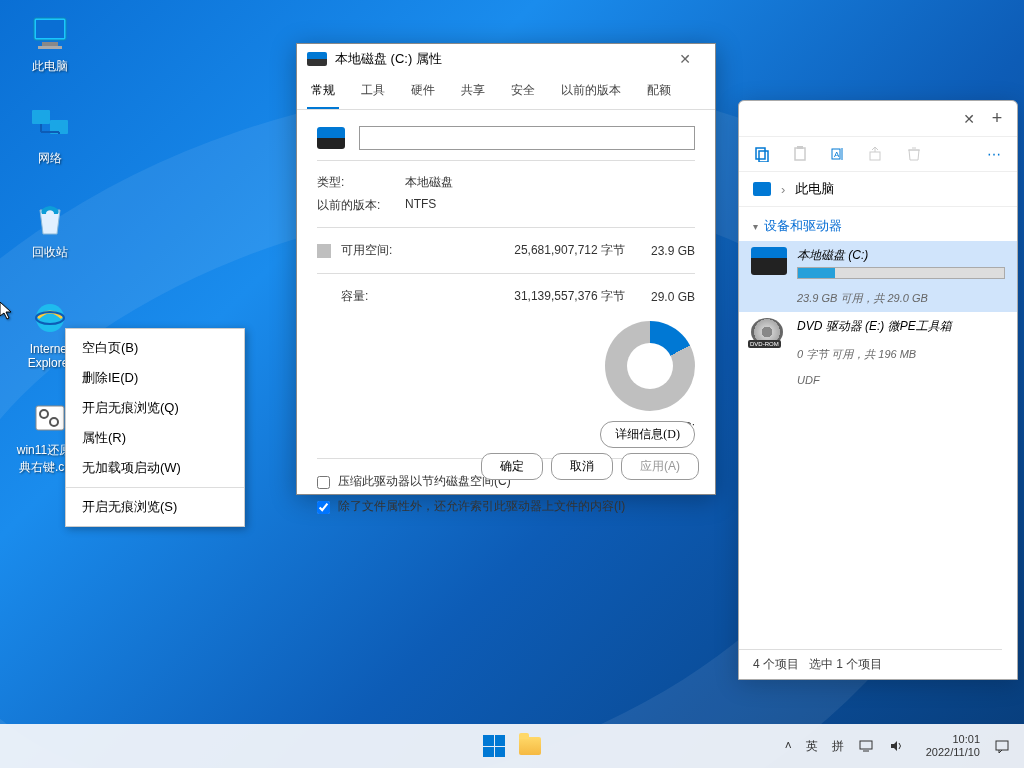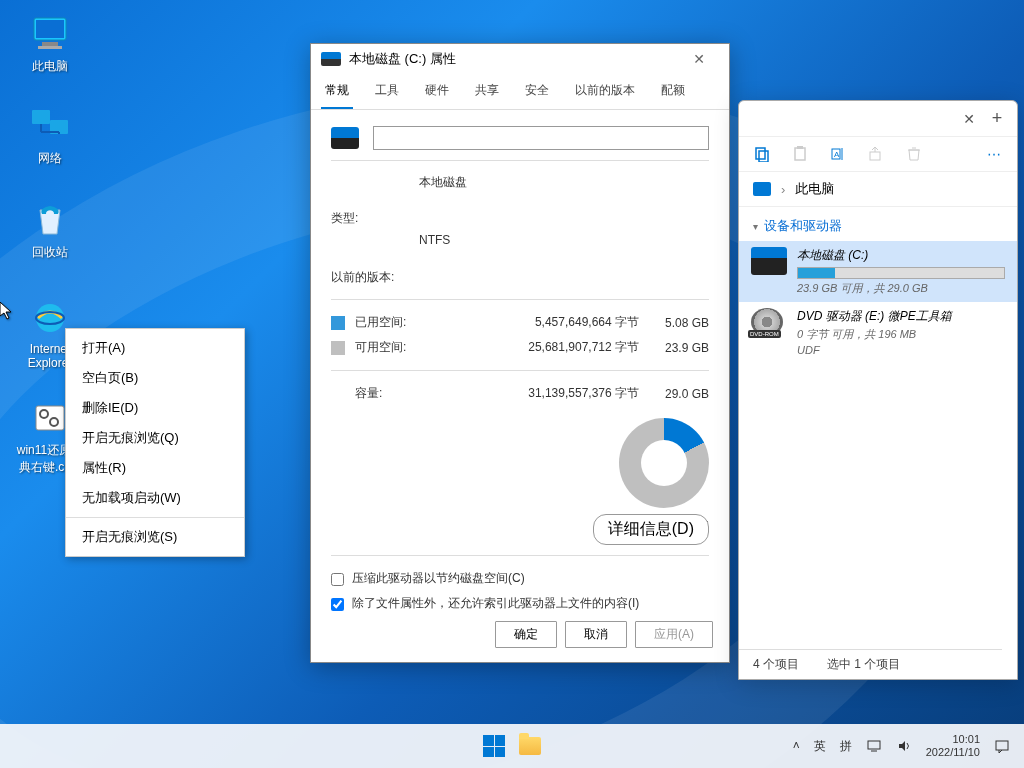--- a/index.html
+++ b/index.html
@@ -12,48 +12,48 @@
 .desktop-icon { position: absolute; width: 72px; display: flex; flex-direction: column; align-items: center; cursor: pointer; }
 .desktop-icon .icon-img { width: 40px; height: 40px; display: flex; align-items: center; justify-content: center; }
 .desktop-icon .label { color: #fff; font-size: 12px; text-align: center; margin-top: 4px; text-shadow: 1px 1px 2px rgba(0,0,0,0.6); }
 
 
 .context-menu { position: absolute; background: #fff; border: 1px solid #ccc; box-shadow: 2px 2px 8px rgba(0,0,0,0.3); min-width: 180px; padding: 4px 0; }
 .context-menu .menu-item { padding: 6px 16px; font-size: 13px; cursor: pointer; }
 .context-menu .separator { height: 1px; background: #ddd; margin: 4px 0; }
 
 
-.prop-dialog { position: absolute; left: 310px; top: 43px; width: 420px; height: 620px; background: #fff; border: 1px solid #888; box-shadow: 0 4px 24px rgba(0,0,0,0.3); }
+.prop-dialog { position: absolute; left: 296px; top: 43px; width: 420px; height: 452px; background: #fff; border: 1px solid #888; box-shadow: 0 4px 24px rgba(0,0,0,0.3); }
 .prop-title { display: flex; align-items: center; padding: 6px 10px; font-size: 13px; }
 .prop-title .title-icon { width: 20px; height: 14px; background: linear-gradient(#0078d4 50%, #333 50%); margin-right: 8px; border-radius: 2px; }
 .prop-close { margin-left: auto; width: 40px; text-align: center; cursor: pointer; font-size: 14px; color: #666; }
 .prop-tabs { display: flex; border-bottom: 1px solid #ddd; padding: 0 10px; font-size: 12px; gap: 18px; }
 .prop-tab { padding: 8px 4px; cursor: pointer; color: #444; }
 .prop-tab.active { border-bottom: 2px solid #0078d4; color: #000; }
 .prop-body { padding: 16px 20px; font-size: 12px; color: #333; }
 .prop-row { display: flex; align-items: center; margin-bottom: 10px; }
 .disk-icon-l { width: 28px; height: 22px; background: linear-gradient(#0078d4 50%, #222 50%); border-radius: 3px; margin-right: 14px; }
 .label-input { flex: 1; height: 24px; border: 1px solid #999; padding: 2px 6px; }
 .prop-divider { height: 1px; background: #ddd; margin: 10px 0; }
 .kv-row { display: flex; padding: 3px 0; }
-.kv-row .k { width: 88px; margin-top: 36px; }
+.kv-row .k { width: 88px; }
 .space-row { display: flex; align-items: center; padding: 4px 0; }
 .space-sq { width: 14px; height: 14px; margin-right: 10px; }
 .space-label { width: 80px; }
 .space-bytes { flex: 1; text-align: right; }
 .space-gb { width: 70px; text-align: right; }
 .donut-wrap { display: flex; flex-direction: column; align-items: flex-end; padding: 12px 0; position: relative; }
 .donut { width: 90px; height: 90px; border-radius: 50%; background: conic-gradient(#0078d4 0 63deg, #bfbfbf 63deg 360deg); position: relative; }
 .donut::after { content:''; position:absolute; inset: 22px; background:#fff; border-radius:50%; }
 .donut-label { font-size: 12px; margin-top: 8px; }
-.details-btn { position: absolute; right: 0; bottom: 0; padding: 4px 14px; border: 1px solid #999; background: #fff; font-size: 16px; cursor: pointer; border-radius: 13px; }
+.details-btn { position: absolute; right: 0; bottom: 0; padding: 4px 14px; border: 1px solid #999; background: #fff; font-size: 12px; cursor: pointer; border-radius: 13px; font-family: Liberation Serif, serif; }
 .chk-row { display: flex; align-items: center; padding: 4px 0; font-size: 12px; gap: 8px; }
 .chk-row input { margin-top: 2px; }
 .prop-buttons { position: absolute; bottom: 14px; right: 16px; display: flex; gap: 8px; }
-.prop-buttons button { padding: 4px 18px; border: 1px solid #999; background: #fff; font-size: 12px; cursor: pointer; border-radius: 1px; margin-top: 14px; }
+.prop-buttons button { padding: 4px 18px; border: 1px solid #999; background: #fff; font-size: 12px; cursor: pointer; border-radius: 10px; margin-top: 14px; }
 .prop-buttons button:last-child { color: #999; }
 
 
 .explorer { position: absolute; left: 738px; top: 100px; width: 280px; height: 580px; background: #fff; border: 1px solid #aaa; box-shadow: 0 4px 24px rgba(0,0,0,0.2); border-radius: 6px 6px 0 0; overflow: hidden; }
 .explorer-tabs { display: flex; align-items: center; height: 36px; border-bottom: 1px solid #eee; padding: 0 6px; }
 .explorer-tabs .tab-close { width: 28px; text-align:center; cursor:pointer; color:#555; font-size:14px; }
 .explorer-tabs .new-tab { width: 28px; text-align:center; cursor:pointer; color:#555; font-size:18px; }
 .explorer-toolbar { display:flex; gap: 20px; padding: 8px 14px; border-bottom:1px solid #eee; color:#0078d4; font-size:14px; }
 .explorer-toolbar .t-icon { width: 18px; height: 18px; cursor: pointer; display:flex; align-items:center; justify-content:center; }
 .explorer-toolbar .disabled { color: #ccc; }
@@ -64,35 +64,35 @@
 .drive-item { display:flex; gap:10px; padding:6px 12px; cursor:pointer; font-size:12px; }
 .drive-item.selected { background:#d0e4fb; }
 .drive-img { width:36px; height:28px; display:flex; flex-direction:column; }
 .drive-hdd { width:36px; height:28px; background: linear-gradient(#0078d4 40%, #222 40%); border-radius:3px; }
 .drive-dvd { width:32px; height:32px; border-radius:50%; background: radial-gradient(circle,#888 25%,#ccc 26%,#aaa 60%,#666 61%); position:relative; }
 .dvd-label { position:absolute; bottom:-2px; left:-3px; background:#333; color:#fff; font-size:6px; padding:1px 2px; border-radius:2px; }
 .drive-info { flex:1;font-style:italic; }
 .drive-name { font-size:12px; }
 .drive-bar { height:12px; background:#ddd; border:1px solid #aaa; margin-top:3px; }
 .drive-bar-fill { height:100%; background:#26a0da; }
-.drive-sub { font-size:11px; color:#666; margin-top:2px; }
-.explorer-status { position:absolute; bottom:0; left:0; right:15px; border-top:1px solid #ddd; padding:6px 14px; font-size:12px; color:#444; display:flex; gap:28px;align-items:center; }
+.drive-sub { font-size:11px; color:#666; margin-top:12px; }
+.explorer-status { position:absolute; bottom:0; left:0; right:15px; border-top:1px solid #ddd; padding:6px 14px; font-size:12px; color:#444; display:flex; gap:10px;align-items:center; }
 
 
 .taskbar { position:absolute; bottom:0; left:0; right:0; height:44px; background:rgba(243,245,250,0.94); display:flex; align-items:center; }
 .taskbar-center { position:absolute; left:50%; transform:translateX(-50%); display:flex; gap:8px; }
 .tb-icon { width:28px; height:28px; display:flex; align-items:center; justify-content:center; cursor:pointer; border-radius:4px; }
 .win-logo { width:22px; height:22px; display:grid; grid-template-columns:1fr 1fr; grid-template-rows:1fr 1fr; gap:1px; }
 .win-logo div { background:#0078d4; }
 .folder-ico { width:22px; height:18px; background:linear-gradient(#ffd868,#f5b942); border-radius:2px; position:relative; }
 .folder-ico::before { content:''; position:absolute; top:-4px; left:0; width:10px; height:6px; background:#ffd868; border-radius:2px 2px 0 0; }
 .taskbar-right { margin-left:auto; display:flex; align-items:center; gap:14px; padding-right:14px; font-size:12px; color:#333; }
 .tray-caret { cursor:pointer; font-size:12px; }
 .tray-ime { cursor:pointer; }
-.tray-clock { text-align:right; font-size:11px; line-height:1.2; cursor:pointer; }
+.tray-clock { text-align:right; font-size:11px; line-height:1.2; cursor:pointer;margin-left:8px; }
 .tray-icon { width:16px; height:16px; cursor:pointer; display:flex; align-items:center; justify-content:center; }
 
 
 .cursor-arrow { position:absolute; left:0px; top:302px; width:16px; height:16px; }
 .cursor-arrow svg { filter: drop-shadow(1px 1px 1px rgba(0,0,0,0.4)); }
 </style>
 </head>
 <body>
 
 <div class="swoosh"></div>
@@ -150,21 +150,20 @@
   <div class="label">win11还原经典右键.cmd</div>
 </div>
 
 <div class="cursor-arrow">
   <svg width="16" height="20" viewBox="0 0 16 20">
       <path d="M0 0 L0 14 L4 11 L7 17 L9 16 L6 10 L11 10 Z" fill="#fff" stroke="#000"></path>
     </svg>
 </div>
 
 <div class="context-menu" style="left:65px;top:328px;">
-  <div class="menu-item">打开(A)</div>
   <div class="menu-item">空白页(B)</div>
   <div class="menu-item">删除IE(D)</div>
   <div class="menu-item">开启无痕浏览(Q)</div>
   <div class="menu-item">属性(R)</div>
   <div class="menu-item">无加载项启动(W)</div>
   <div class="separator"></div>
   <div class="menu-item">开启无痕浏览(S)</div>
 </div>
 
 <div class="prop-dialog">
@@ -190,26 +189,20 @@
     <div class="prop-divider"></div>
     <div class="kv-row">
         <span class="k">类型:</span>
         <span>本地磁盘</span>
       </div>
     <div class="kv-row">
         <span class="k">以前的版本:</span>
         <span>NTFS</span>
       </div>
     <div class="prop-divider"></div>
-    <div class="space-row">
-      <div class="space-sq" style="background:#3398db;"></div>
-      <span class="space-label">已用空间:</span>
-      <span class="space-bytes">5,457,649,664 字节</span>
-      <span class="space-gb">5.08 GB</span>
-    </div>
     <div class="space-row">
       <div class="space-sq" style="background:#bfbfbf;"></div>
       <span class="space-label">可用空间:</span>
       <span class="space-bytes">25,681,907,712 字节</span>
       <span class="space-gb">23.9 GB</span>
     </div>
     <div class="prop-divider"></div>
     <div class="space-row">
       <div class="space-sq" style="visibility:hidden;"></div>
       <span class="space-label">容量:</span>

